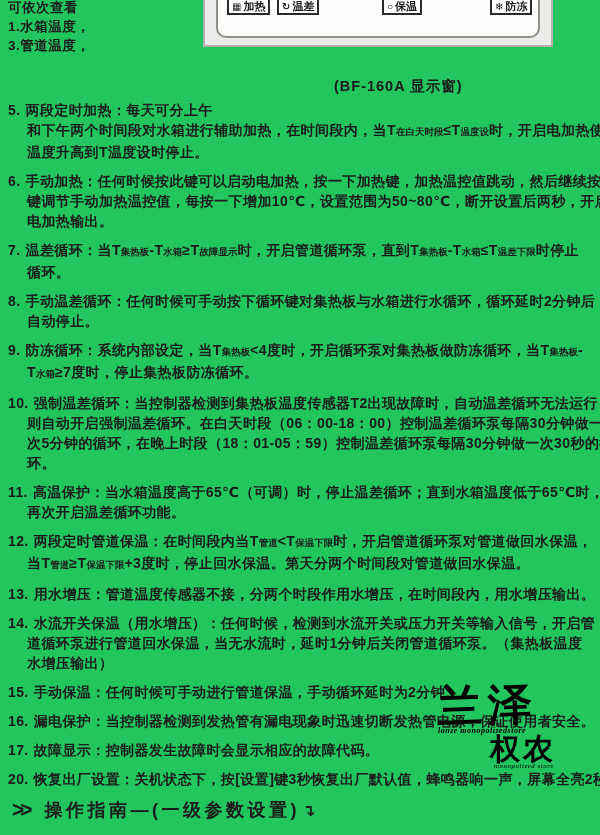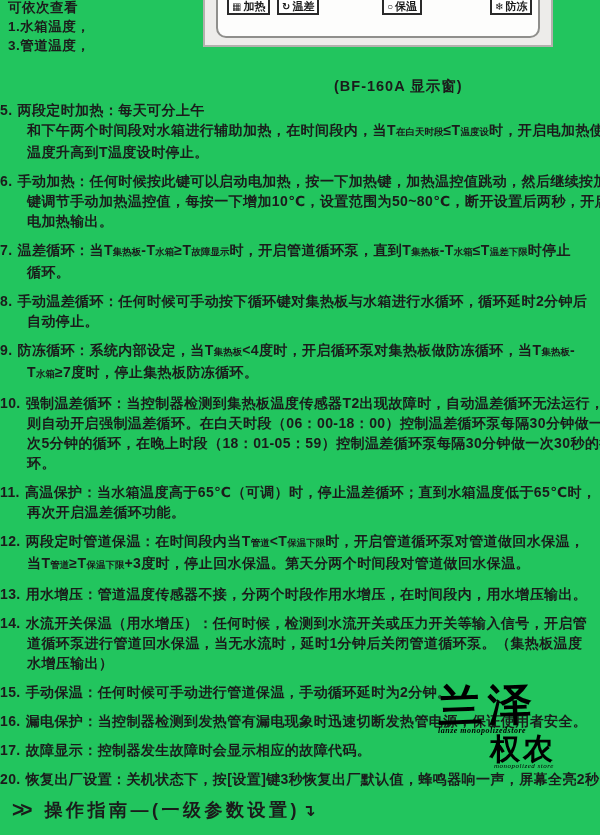--- a/index.html
+++ b/index.html
@@ -21,21 +21,21 @@
   .panel-btn .icon{font-size:10px;line-height:10px;}
   .b0{left:22px;} .b1{left:72px;} .b2{left:177px;} .b3{left:285px;}
 
   .caption{position:absolute;left:334px;top:48px;font-size:14.5px;font-weight:700;letter-spacing:1px;white-space:nowrap;margin-top:29px;}
 
   
   .features{position:relative;padding-top:3px;}
   .feature{margin-bottom:9px;}
   .line{font-size:14px;line-height:20px;font-weight:600;letter-spacing:0.4px;white-space:nowrap;
         padding-left:27px;overflow:hidden;}
-  .line.first{padding-left:0;}
+  .line.first{padding-left:8px;}
   .num{margin-right:5px;}
 
   
   .watermark{position:absolute;left:438px;top:684px;width:165px;z-index:5;color:#000;
         font-family:cursive;pointer-events:none;}
   .wm-main{font-size:44px;font-weight:700;line-height:0.95;transform:rotate(-2deg);letter-spacing:6px;}
   .wm-sub{font-size:8px;font-style:italic;font-weight:700;margin-top:0px;letter-spacing:0.5px;}
   .wm-second{font-size:30px;font-weight:700;margin-left:52px;line-height:0.9;letter-spacing:3px;}
   .wm-second-sub{font-size:7px;font-style:italic;margin-left:56px;letter-spacing:0.5px;}
 

